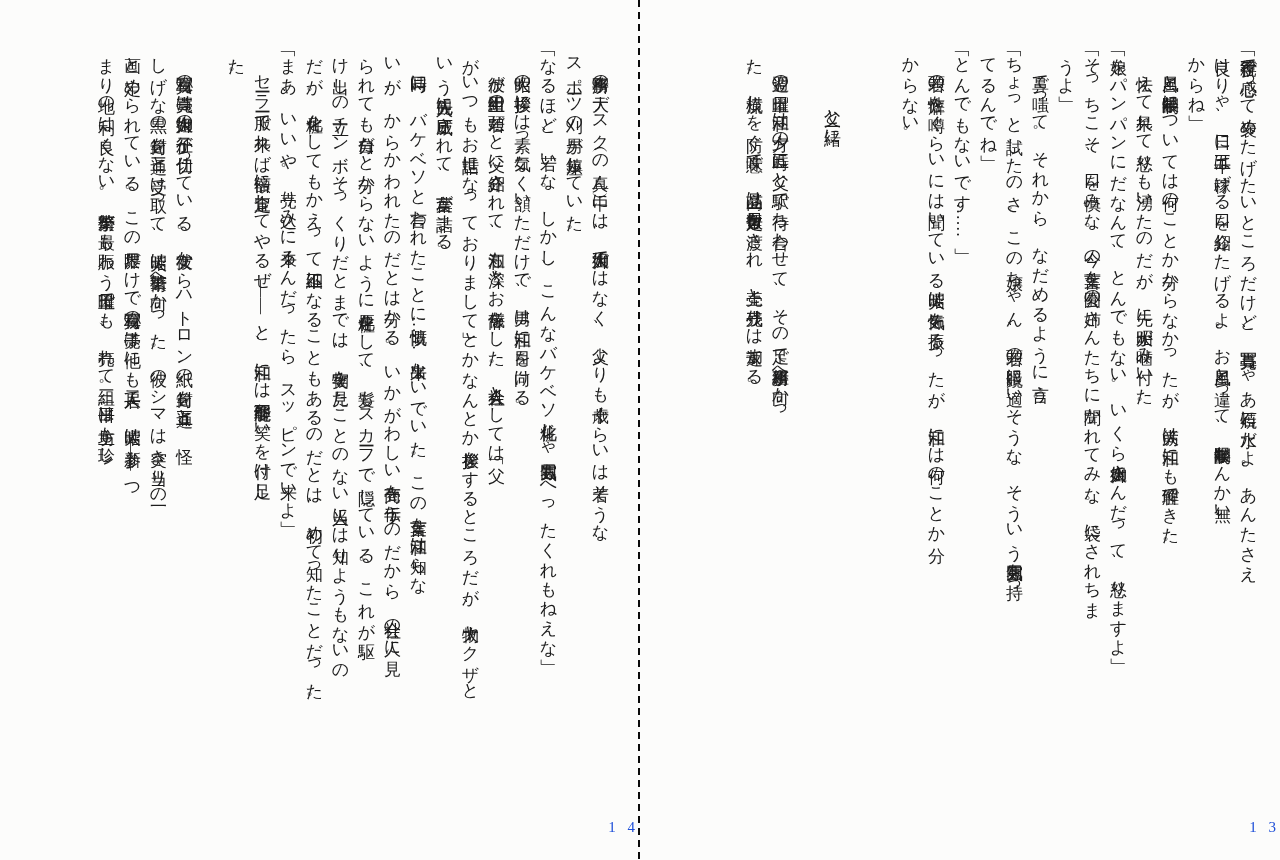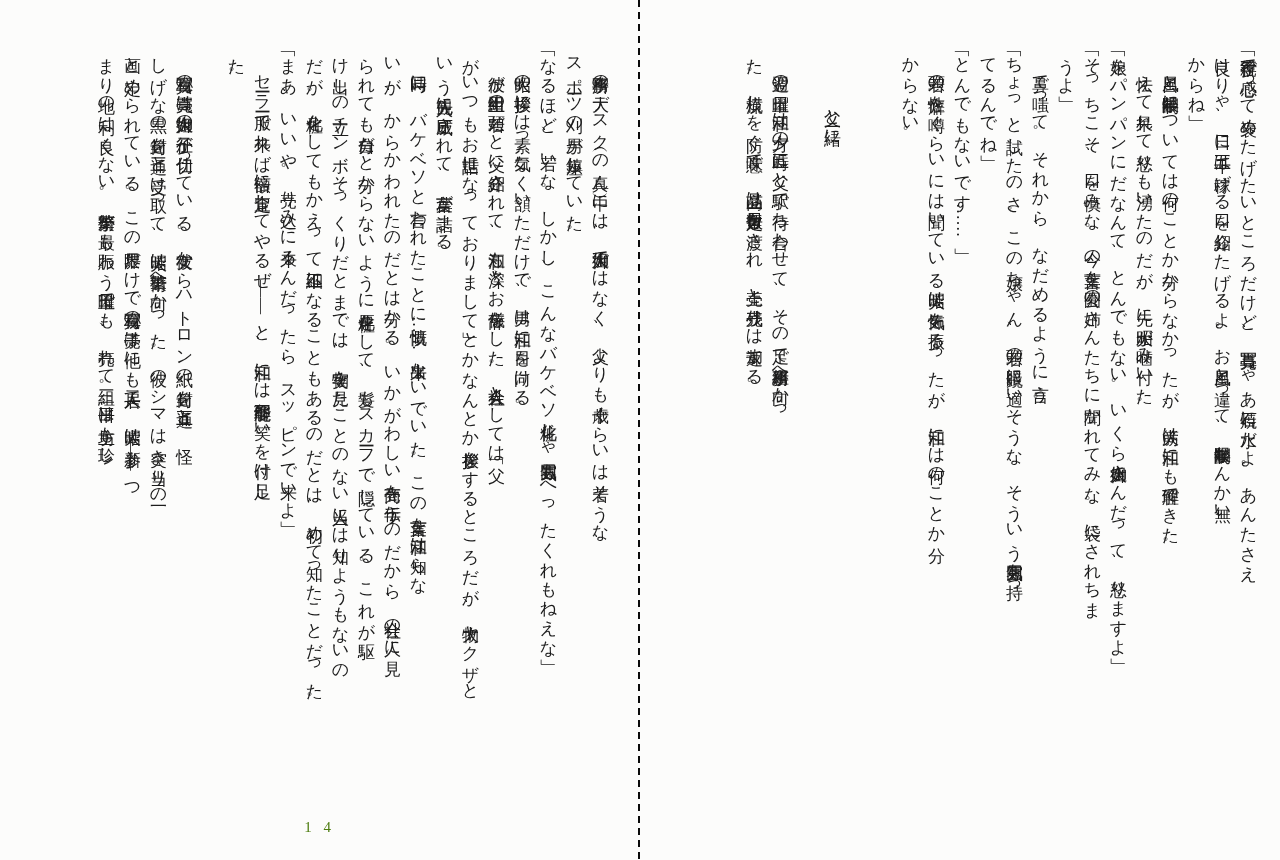--- a/index.html
+++ b/index.html
@@ -20,21 +20,21 @@
     position:absolute;top:46px;height:726px;
     writing-mode:vertical-rl;
     font-size:17px;line-height:26px;letter-spacing:0.2px;
     color:#1c1c1c;
   }
   .page-left  .vtext{right:26px;}
   .page-right .vtext{right:19px;}
   .vtext .line{white-space:pre;}
   .pagenum{
     position:absolute;left:0;bottom:24px;width:100%;
-    text-align:center;font-size:15px;color:#4d7c0f;letter-spacing:4px;
+    text-align:right;font-size:15px;color:#1d4ed8;letter-spacing:4px;
   }
 </style>
 </head>
 <body>
 
 <div class="spread">
 
   <section class="page page-left">
     <div class="vtext">
         <div class="line">　事務所の大デスク（の真ん中）には、大姐御ではなく、父よりも十歳くらいは若そうな、</div>
@@ -79,15 +79,16 @@
         <div class="line">「とんでもないです……」</div>
         <div class="line">　若頭の性癖を噂くらいには聞いている昭大は怖気を振るったが、和江には何のことか分</div>
         <div class="line">からない。</div>
         <div class="line">　</div>
         <div class="line">　</div>
         <div class="line">　　　父と一緒に</div>
         <div class="line">　</div>
         <div class="line">　翌週の土曜日。和江は夕方の五時に父と駅で待ち合わせて、その足で組事務所へ向かっ</div>
         <div class="line">た。横流しを防ぐ意味で、商品は毎日一定数を渡され、売上と売残りは返却する。</div>
       </div>
+    <div class="pagenum">1 3</div>
   </section>
 
 </div>
 
 </body></html>

